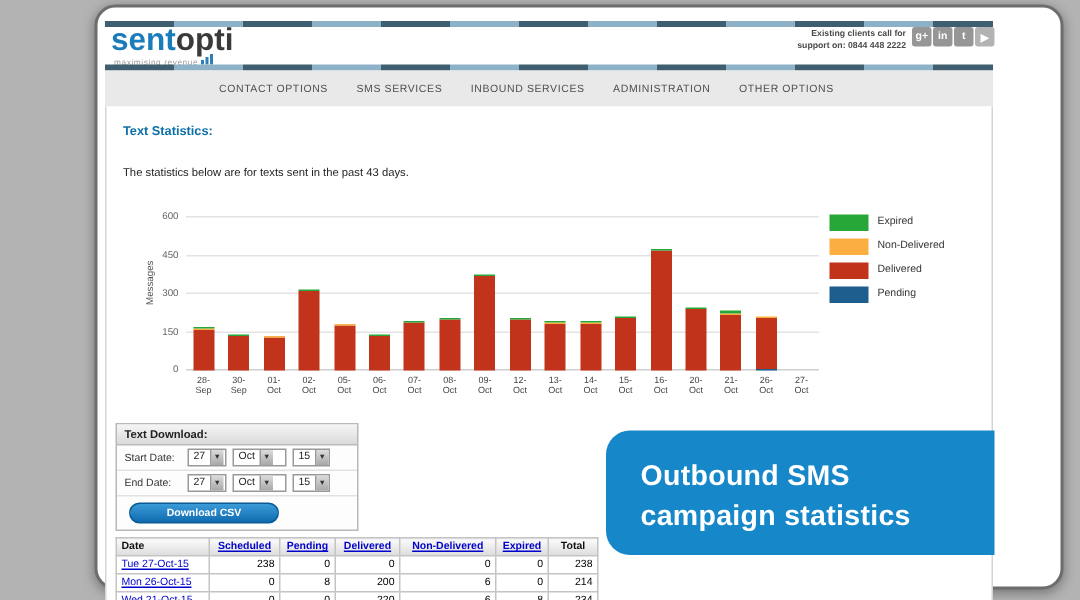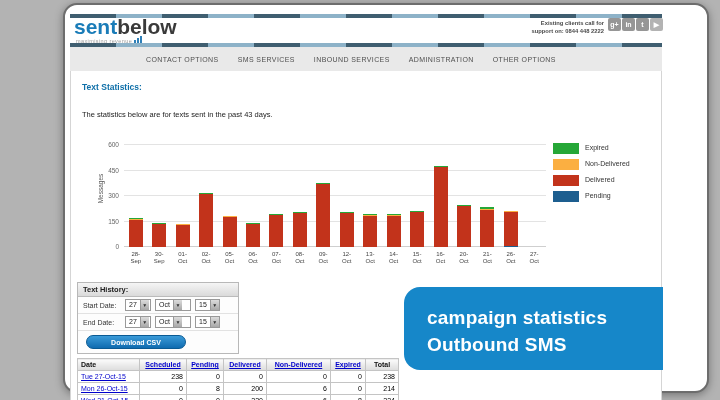--- a/index.html
+++ b/index.html
@@ -83,21 +83,21 @@
     font-size:19px; font-weight:bold; line-height:27px; letter-spacing:.2px; }
 </style>
 </head>
 <body>
 
 <div class="stage">
   <div class="window">
 
     <div class="stripe stripe-top"></div>
 
-    <div class="logo"><span class="p1">sent</span><span class="p2">below</span></div>
+    <div class="logo"><span class="p1">sent</span><span class="p2">opti</span></div>
     <div class="tagline"><span>maximising revenue</span><span class="mini-bars"><i></i><i></i><i></i></span></div>
 
     <div class="support">
       <div>Existing clients call for</div>
       <div>support on: 0844 448 2222</div>
     </div>
     <div class="social">
         <span>g+</span>
         <span>in</span>
         <span>t</span>
@@ -236,21 +236,21 @@
             <span class="sw" style="background: rgb(194, 51, 27);"></span>
             <span class="lb">Delivered</span>
           </div>
           <div class="legend-item">
             <span class="sw" style="background: rgb(29, 94, 143);"></span>
             <span class="lb">Pending</span>
           </div>
         </div>
 
       <div class="history">
-        <div class="history-hd">Text History:</div>
+        <div class="history-hd">Text Download:</div>
         <div class="history-row">
           <span class="lab">Start Date:</span>
           <span class="selbox sel-day">
               <span class="val">27</span>
               <span class="arr">▼</span>
             </span>
           <span class="selbox sel-mon">
               <span class="val">Oct</span>
               <span class="arr">▼</span>
             </span>
@@ -318,16 +318,16 @@
               <td class="num">6</td>
               <td class="num">8</td>
               <td class="num">234</td>
             </tr>
           </tbody>
       </table>
     </div>
   </div>
 
   <div class="callout" style="background: rgb(22, 135, 201);">
+    <div>Outbound SMS</div>
     <div>campaign statistics</div>
-    <div>Outbound SMS</div>
   </div>
 </div>
 
 </body></html>

